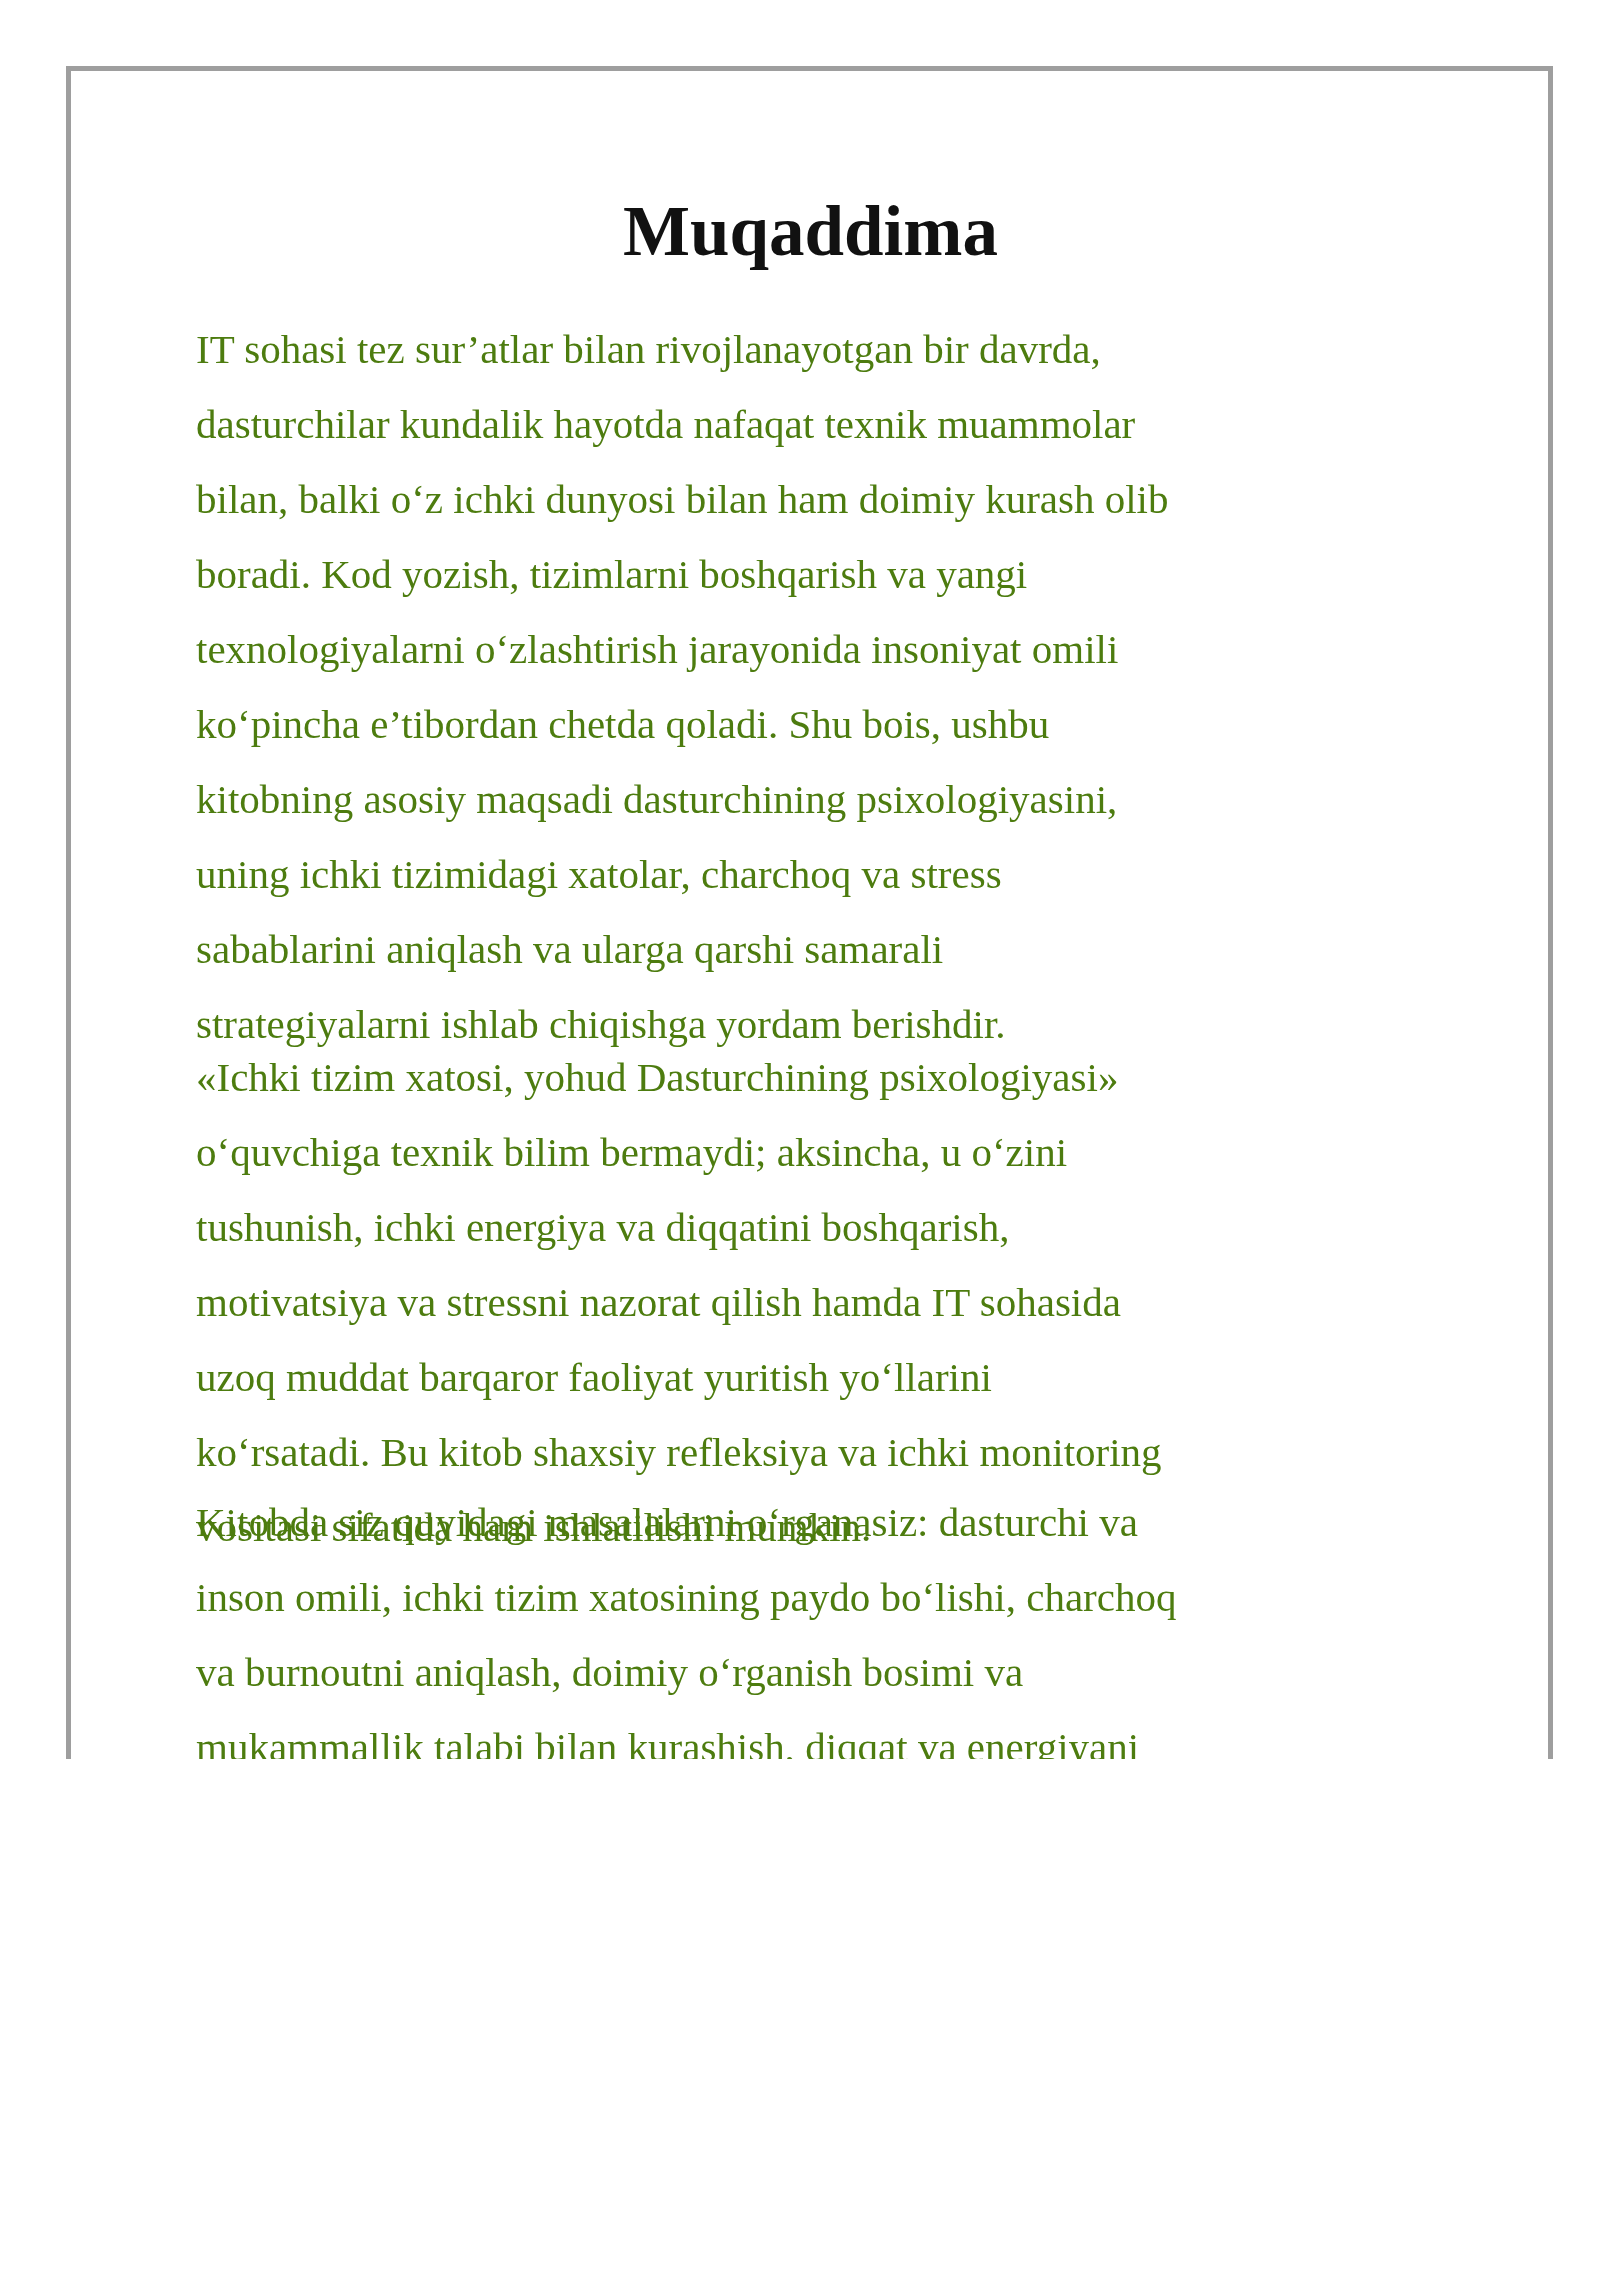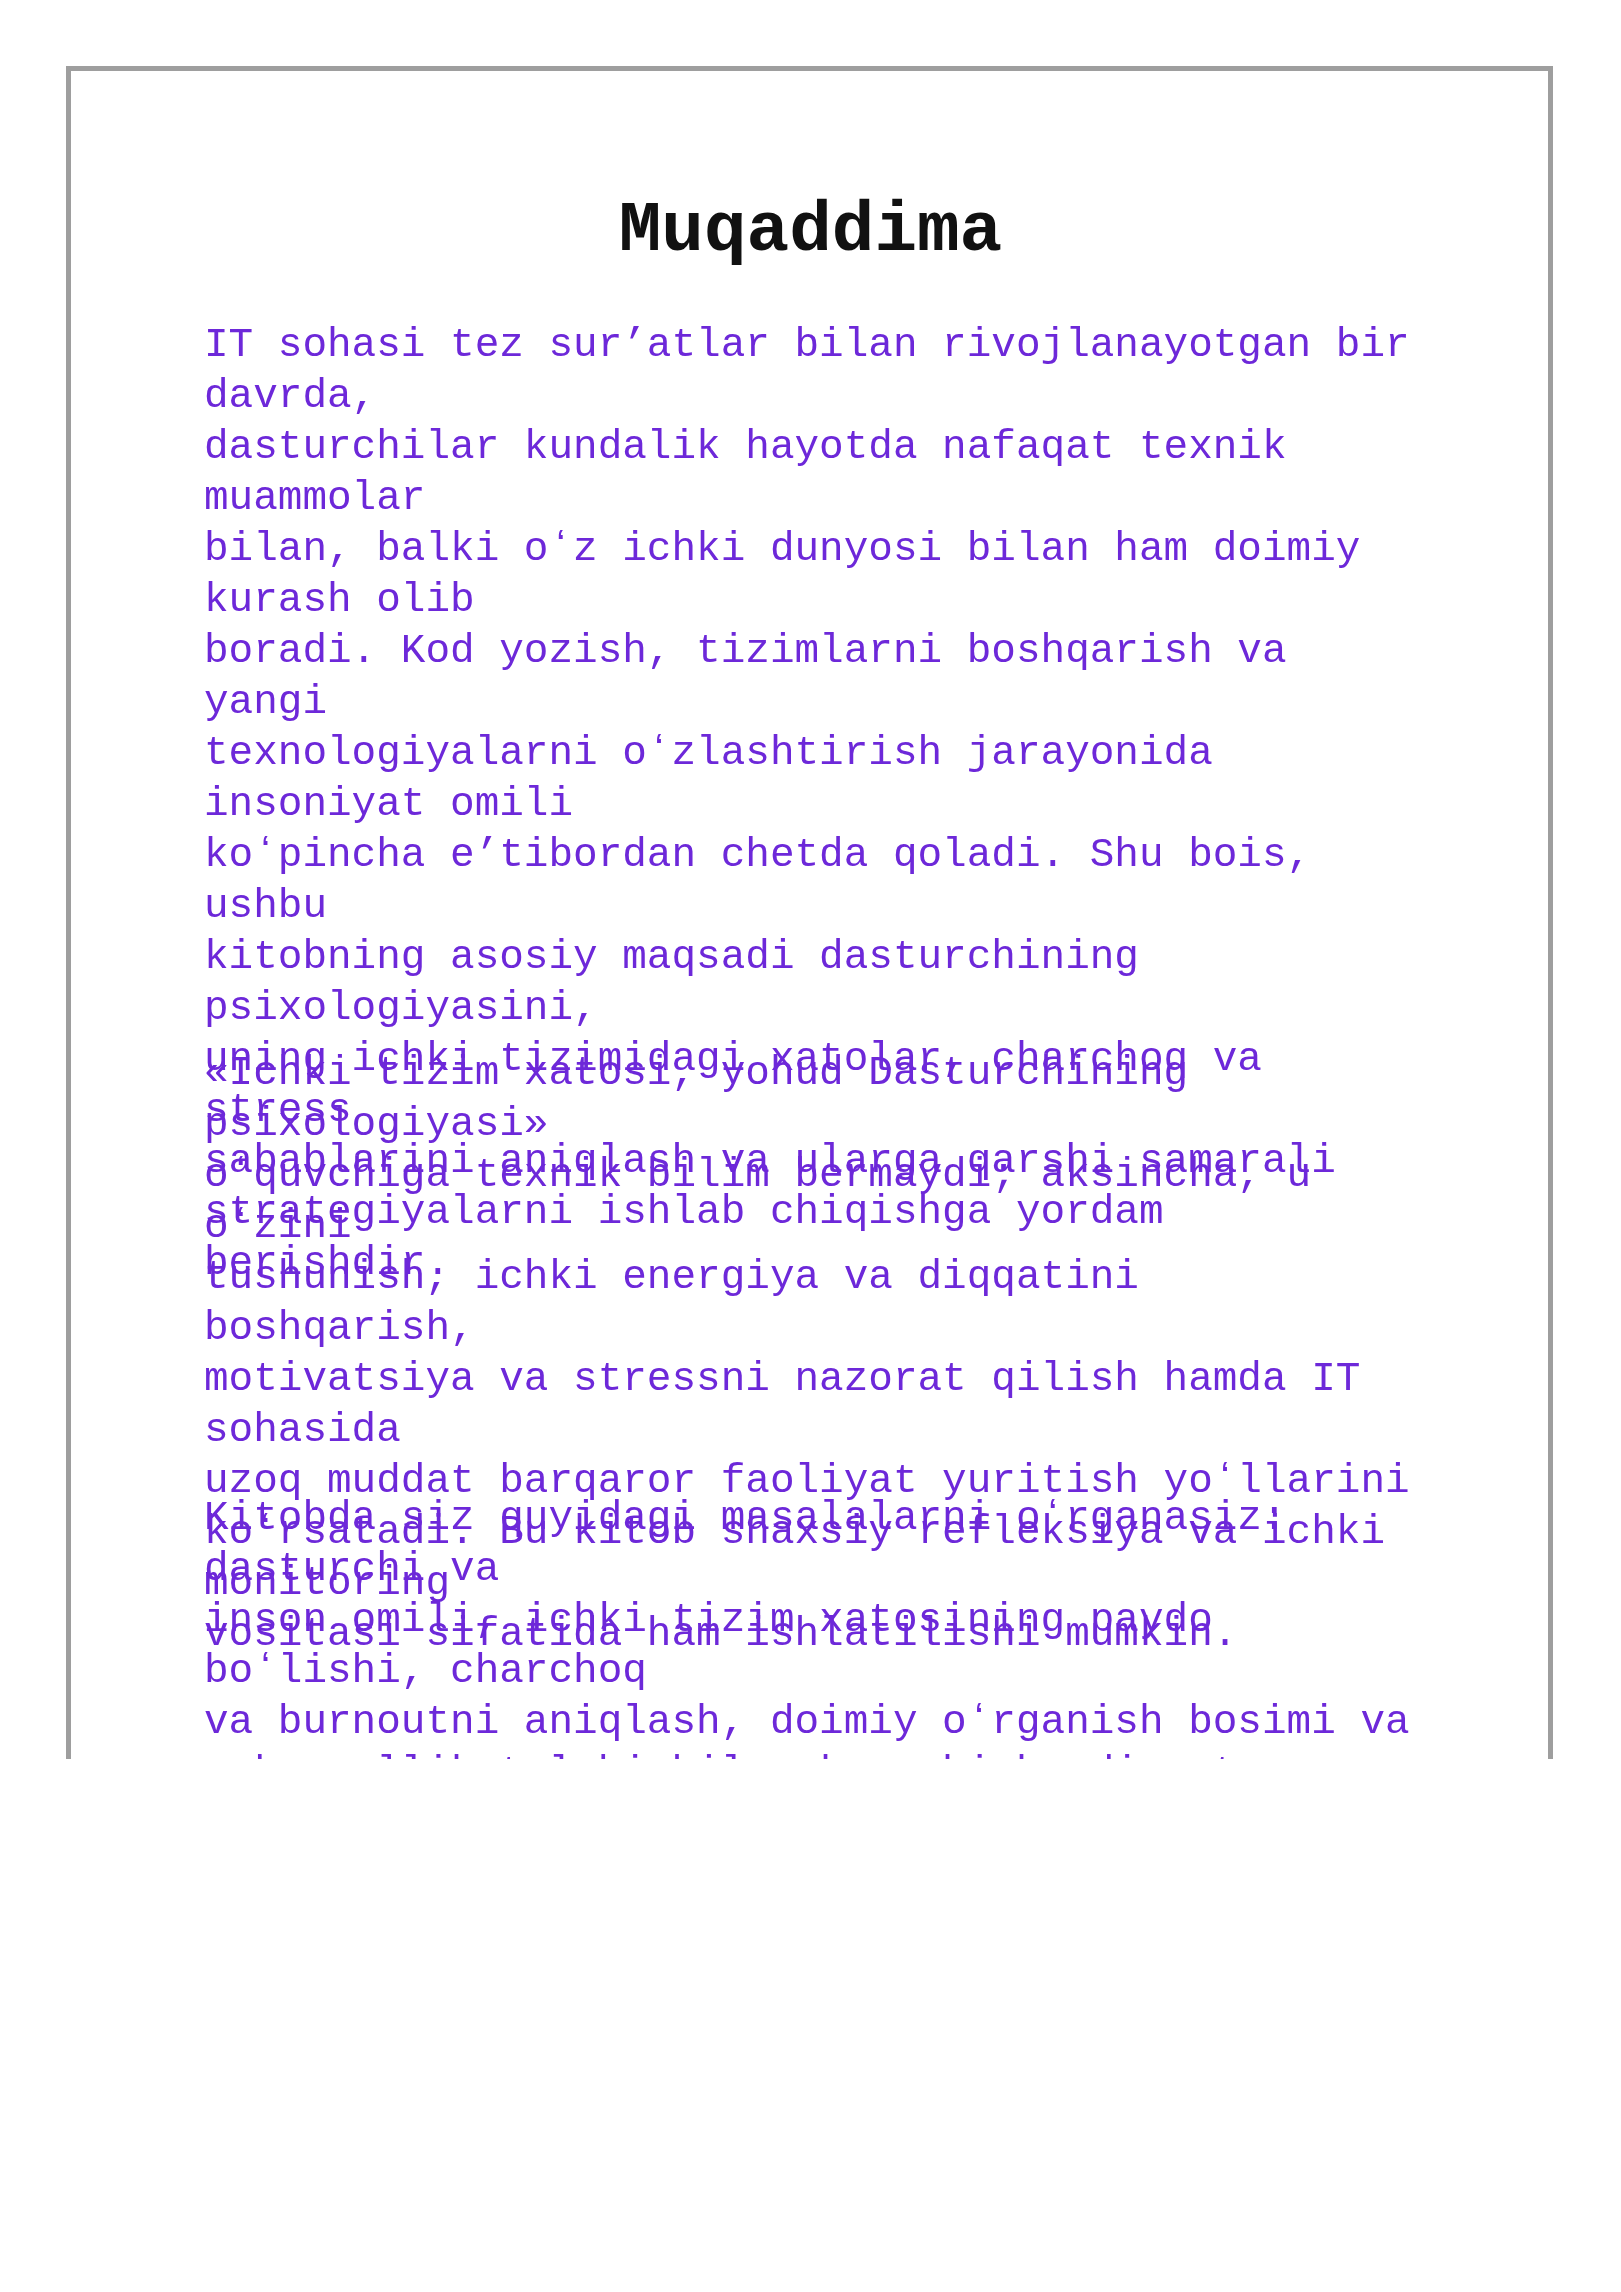--- a/index.html
+++ b/index.html
@@ -5,21 +5,21 @@
   html, body {
     margin: 0;
     padding: 0;
     background: #ffffff;
   }
   .page {
     position: relative;
     width: 1621px;
     height: 1759px;
     background: #ffffff;
-    font-family: Liberation Mono, monospace;
+    font-family: Liberation Serif, serif;
     color: #111111;
     overflow: hidden;
   }
   .frame {
     position: absolute;
     left: 66px;
     top: 66px;
     width: 1487px;
     height: 2158px;
     border: 5.9px solid #9e9e9e;
@@ -43,26 +43,26 @@
     font-size: 71px;
     line-height: 78px;
     font-weight: 700;
     letter-spacing: 0px;
     color: #111111;
   }
   .para {
     position: absolute;
     left: 0;
     width: 100%;
-    margin: 8px;
+    margin: 0;
     font-size: 41px;
-    line-height: 51px;
+    line-height: 75px;
     font-weight: 400;
     white-space: pre-line;
-    color: #6d28d9;
+    color: #4d7c0f;
   }
   .para-1 { top: 312px; }
   .para-2 { top: 1040px; }
   .para-3 { top: 1485px; }
   .page-number {
     position: absolute;
     top: 2109px;
     right: 0;
     font-size: 39px;
     line-height: 47px;

